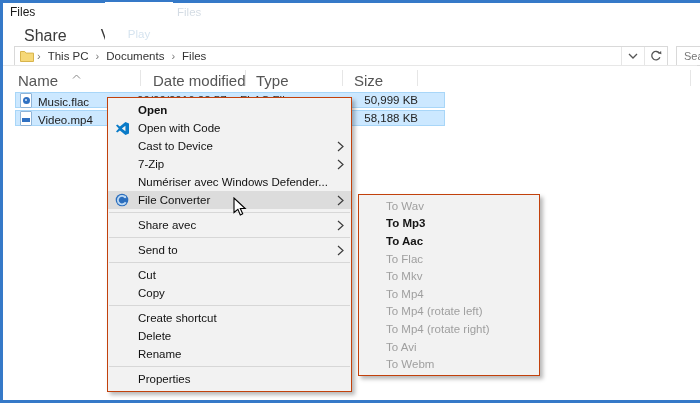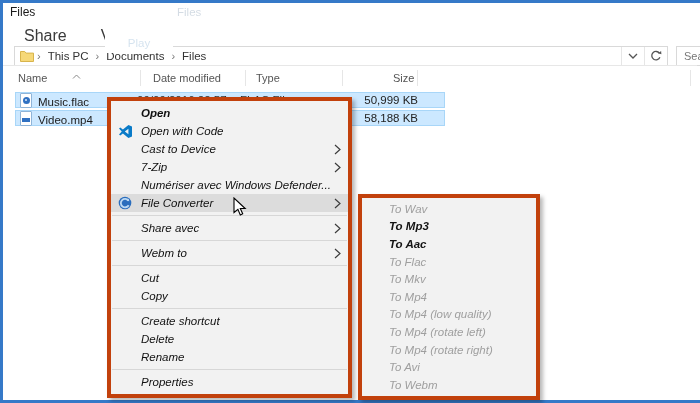--- a/index.html
+++ b/index.html
@@ -7,54 +7,54 @@
     position:relative;width:700px;height:403px;overflow:hidden;
     background:#fff;box-shadow:inset 0 0 0 3px #3579c8;
     font-family:"Liberation Sans",sans-serif;color:#222;padding-left:8px;
     -webkit-font-smoothing:antialiased;
   }
   .abs{position:absolute;}
   
   .title{left:10px;top:5px;font-size:12px;color:#1a1a1a;}
   .ghost-title{left:177px;top:6px;font-size:11.5px;color:rgba(160,178,196,.45);}
   .redact{left:105px;top:2px;width:68px;height:42px;background:#fff;z-index:3;
-          display:flex;align-items:flex-end;justify-content:center;padding-bottom:4px;box-sizing:border-box;margin-top:9px;}
+          display:flex;align-items:flex-end;justify-content:center;padding-bottom:4px;box-sizing:border-box;}
   .ghost-tab{font-size:11.5px;color:rgba(150,185,215,.40);}
   .tabs{left:0;top:26px;height:18px;display:flex;z-index:2;}
   .tab{font-size:16px;color:#3a3a3a;padding:1px 10px;margin-left:14px;cursor:default;}
   
   .addrbar{left:14px;top:46px;width:654px;height:20px;border:1px solid #d9d9d9;background:#fff;
            display:flex;align-items:center;box-sizing:border-box;font-size:11.5px;color:#333;}
   .addrbar .crumb{padding:0 4px;white-space:nowrap;}
   .addrbar .bsep{color:#777;font-size:11px;padding:0 3px;}
   .addr-spacer{flex:1;}
   .mini-btn{width:22px;height:18px;display:flex;align-items:center;justify-content:center;border-left:1px solid #e6e6e6;}
   .searchbox{left:676px;top:46px;width:40px;height:20px;border:1px solid #d9d9d9;background:#fff;
              box-sizing:border-box;font-size:11px;color:#777;display:flex;align-items:center;
              padding-left:7px;overflow:hidden;white-space:nowrap;}
   .toolbar-line{left:3px;top:65px;width:694px;height:1px;background:#e7e7e7;}
   
-  .hdr{font-size:11px;color:#555;top:72px;white-space:nowrap;}
+  .hdr{font-size:15px;color:#555;top:72px;white-space:nowrap;}
   .vsep{top:70px;width:1px;height:16px;background:#e6e6e6;}
   
   .rows{left:15px;top:92px;}
   .row{width:430px;height:16px;margin-bottom:2px;background:#cce8ff;border:1px solid #a8d6f8;
        box-sizing:border-box;display:flex;align-items:center;font-size:11.5px;color:#1b1b1b;}
   .cell-nameicon{display:flex;align-items:flex-end;width:121px;overflow:hidden;}
   .cell-date{width:103px;color:#333;overflow:hidden;white-space:nowrap;}
   .cell-type{width:86px;color:#333;overflow:hidden;white-space:nowrap;}
   .cell-size{width:92px;text-align:right;color:#222;white-space:nowrap;}
   .fi{width:10px;height:13px;background:#fff;border:1px solid #8fb4d8;border-radius:1px;
       position:relative;margin:0 6px 0 4px;flex:none;}
   .fi.audio::after{content:'';position:absolute;left:1.5px;top:3px;width:7px;height:7px;border-radius:50%;background:#3071c2;}
   .fi.audio::before{content:'';position:absolute;left:4px;top:5.5px;width:2px;height:2px;border-radius:50%;background:#dcebfa;z-index:1;}
   .fi.video::after{content:'';position:absolute;left:1px;right:1px;top:6px;height:4px;background:#3071c2;}
   
-  .menu{background:#f2f2f2;border:4px solid #c2410c;box-shadow:3px 3px 4px rgba(0,0,0,.28);
-        box-sizing:border-box;padding:3px 0;z-index:10;font-style:italic;}
+  .menu{background:#f2f2f2;border:1px solid #c2410c;box-shadow:3px 3px 4px rgba(0,0,0,.28);
+        box-sizing:border-box;padding:3px 0;z-index:10;}
   #context-menu{left:107px;top:97px;width:245px;}
   .mi{position:relative;height:18px;display:flex;align-items:center;font-size:11.5px;color:#111;}
   .mi .lbl{margin-left:30px;white-space:nowrap;}
   .mi.bold .lbl{font-weight:bold;}
   .mi.hl{background:#dcdcdc;}
   .mi .ic{position:absolute;left:6px;width:16px;display:flex;justify-content:center;}
   .mi .arr{position:absolute;right:7px;display:flex;}
   .msep{height:1px;background:#d7d7d7;margin:3px 1px;}
   
   #submenu{left:358px;top:194px;width:182px;z-index:11;padding:2px 0;}
@@ -113,21 +113,21 @@
   <div class="abs toolbar-line"></div>
 
   <div class="abs hdr" style="left:18px;">Name</div>
   <div class="abs" style="left:72px;top:66px;">
     <svg width="9" height="6">
         <polyline points="1,4.5 4.5,1 8,4.5" stroke="#8a8a8a" fill="none" stroke-width="1"></polyline>
       </svg>
   </div>
   <div class="abs hdr" style="left:153px;">Date modified</div>
   <div class="abs hdr" style="left:256px;">Type</div>
-  <div class="abs hdr" style="left:354px;margin-left:39px;">Size</div>
+  <div class="abs hdr" style="left:354px;">Size</div>
   <div class="abs vsep" style="left:140px;"></div>
   <div class="abs vsep" style="left:245px;"></div>
   <div class="abs vsep" style="left:342px;"></div>
   <div class="abs vsep" style="left:417px;"></div>
   <div class="abs vsep" style="left:690px;"></div>
 
   <div class="abs rows" id="rows">
       <div class="row">
         <span class="cell-nameicon">
           <span class="fi audio"></span>
@@ -198,21 +198,21 @@
       <div class="mi">
         <span class="lbl">Share avec</span>
         <span class="arr">
           <svg width="7" height="11" viewBox="0 0 7 11">
             <polyline points="1,1 6,5.5 1,10" stroke="#3c3c3c" fill="none" stroke-width="1.2"></polyline>
           </svg>
         </span>
       </div>
       <div class="msep"></div>
       <div class="mi">
-        <span class="lbl">Webm to</span>
+        <span class="lbl">Send to</span>
         <span class="arr">
           <svg width="7" height="11" viewBox="0 0 7 11">
             <polyline points="1,1 6,5.5 1,10" stroke="#3c3c3c" fill="none" stroke-width="1.2"></polyline>
           </svg>
         </span>
       </div>
       <div class="msep"></div>
       <div class="mi">
         <span class="lbl">Cut</span>
       </div>
@@ -246,23 +246,20 @@
         <span class="lbl">To Aac</span>
       </div>
       <div class="smi off">
         <span class="lbl">To Flac</span>
       </div>
       <div class="smi off">
         <span class="lbl">To Mkv</span>
       </div>
       <div class="smi off">
         <span class="lbl">To Mp4</span>
-      </div>
-      <div class="smi off">
-        <span class="lbl">To Mp4 (low quality)</span>
       </div>
       <div class="smi off">
         <span class="lbl">To Mp4 (rotate left)</span>
       </div>
       <div class="smi off">
         <span class="lbl">To Mp4 (rotate right)</span>
       </div>
       <div class="smi off">
         <span class="lbl">To Avi</span>
       </div>

